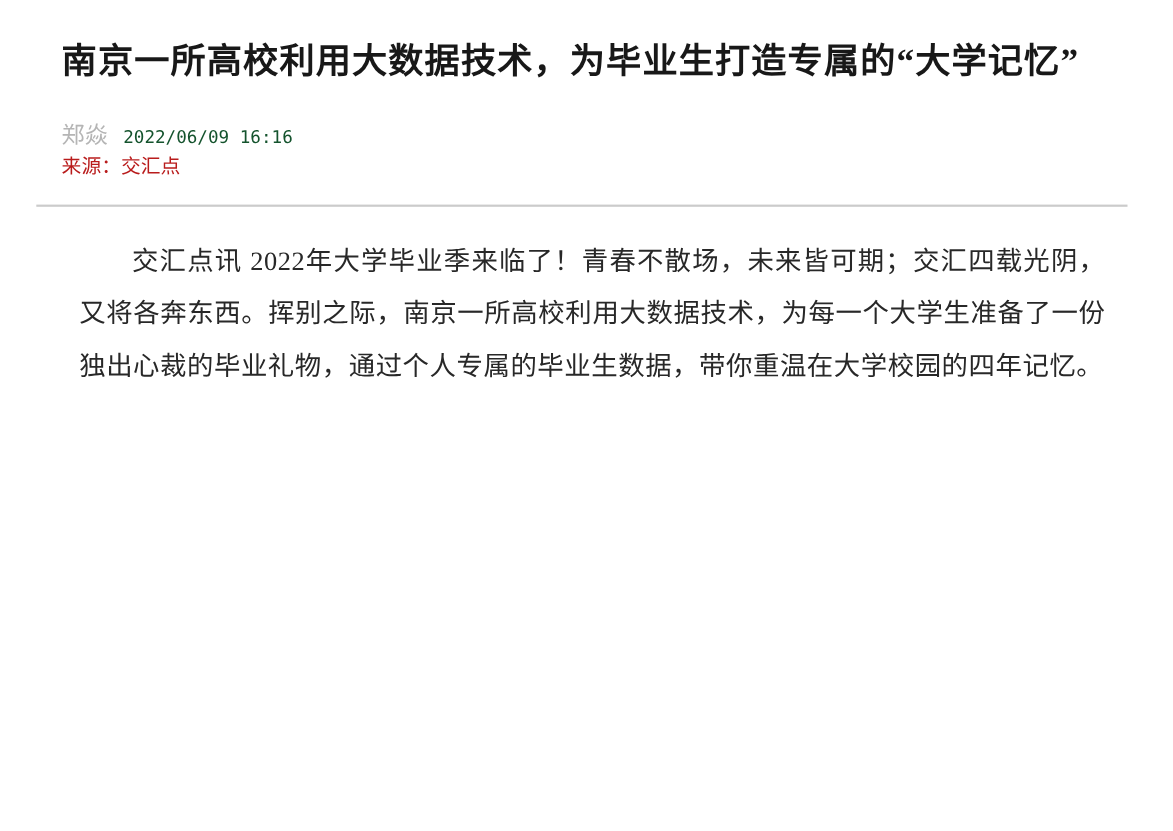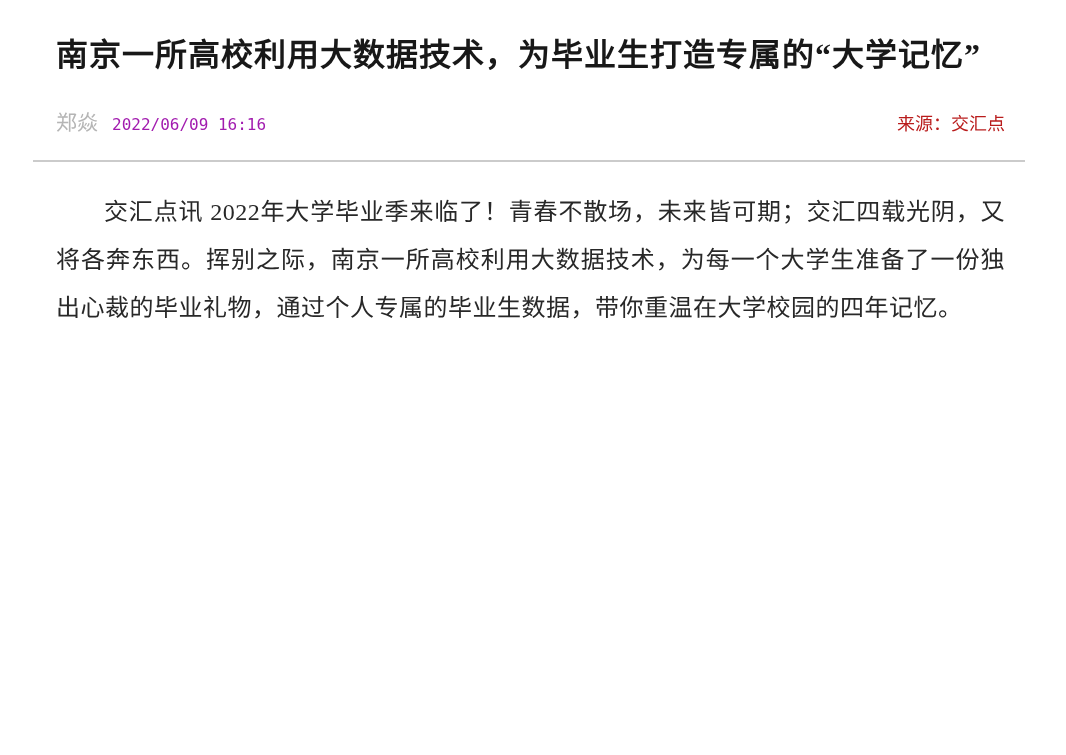--- a/index.html
+++ b/index.html
@@ -35,47 +35,48 @@
   .channel-link {
     color: #3a4cb1;
     text-decoration: none;
     cursor: pointer;
   }
   .byline-row {
     margin-top: 26px;
     display: flex;
     justify-content: space-between;
     align-items: baseline;
+    flex-direction: column;
   }
   .byline-left {
     display: flex;
     align-items: baseline;
   }
   .author-name {
     color: #b5b5b5;
     font-size: 21px;
   }
   .publish-date {
     margin-left: 14px;
-    color: #a21caf;
+    color: #14532d;
     font-size: 16px;
     font-family: "DejaVu Sans Mono", "Liberation Mono", monospace;
     text-align: right;
   }
   .source-label {
     color: #b91c1c;
     font-size: 18px;
   }
   .divider {
     border: none;
     border-top: 2px solid #cbcbcb;
     margin: 24px 0 0 0;
   }
   .article-body p {
-    margin: 26px 0 0 0;
+    margin: 26px 0 0 16px;
     font-size: 24px;
     line-height: 48px;
     color: #282828;
     text-indent: 2em;
     text-align: justify;
     letter-spacing: 0.5px;
   }
   .article-body p + p {
     margin-top: 25px;
   }

